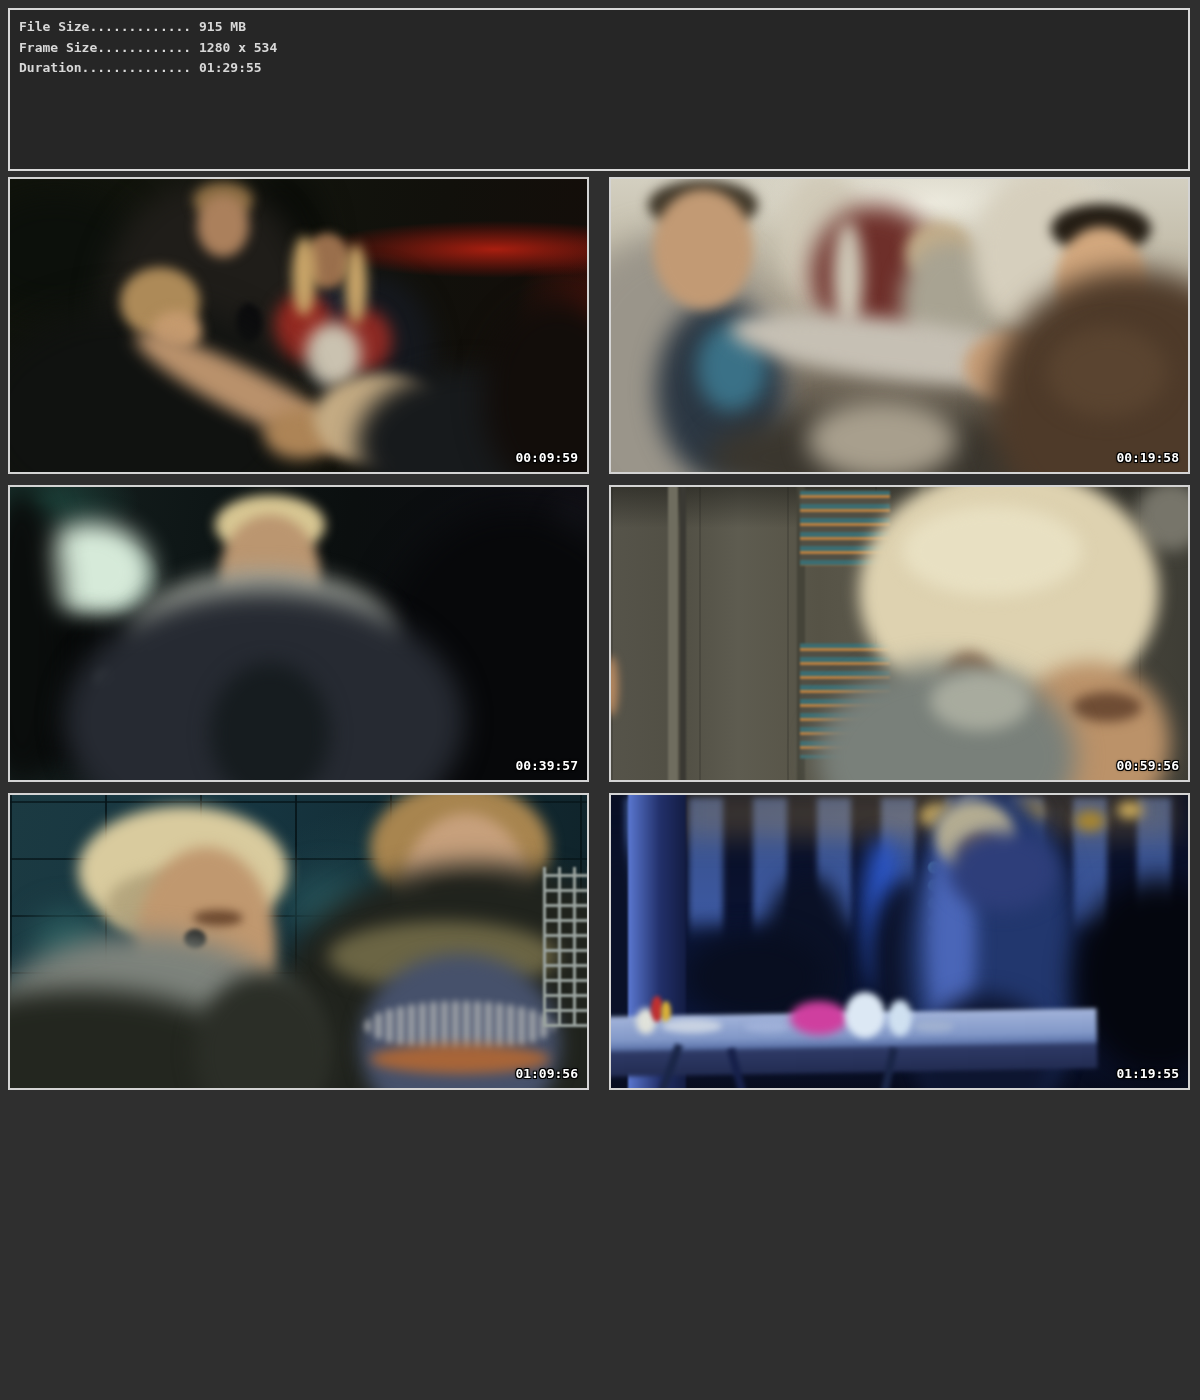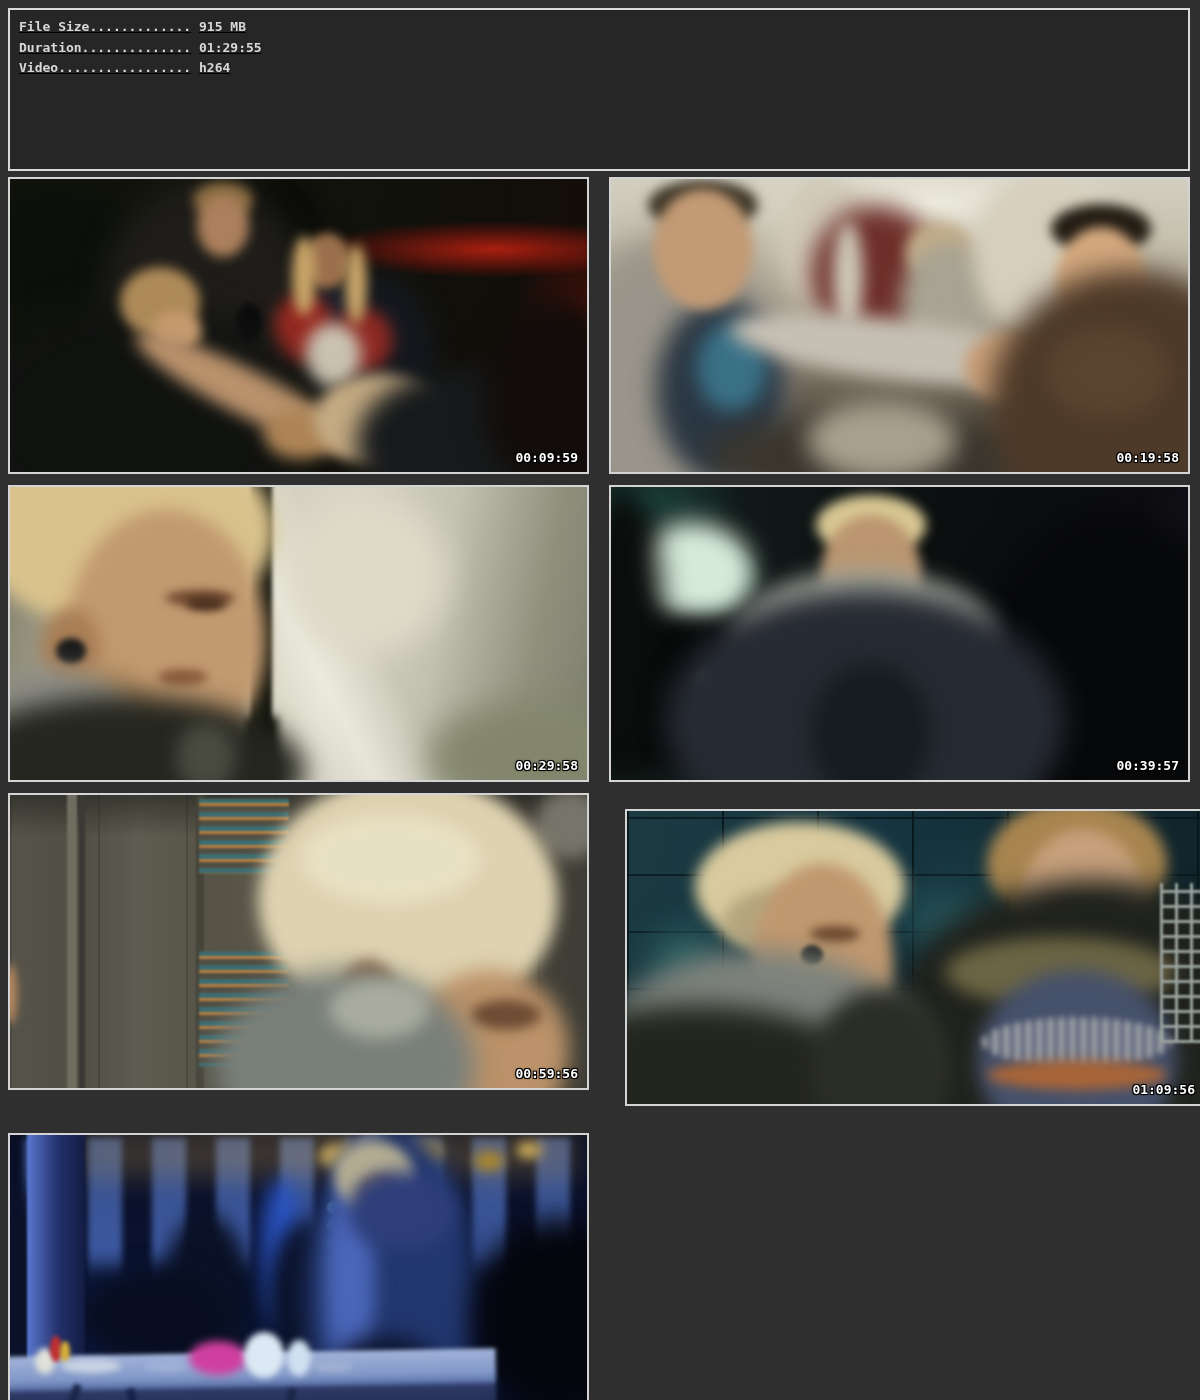--- a/index.html
+++ b/index.html
@@ -1,17 +1,17 @@
 <!DOCTYPE html>
 <html><head>
 <meta charset="utf-8">
 <style>
   html,body{margin:0;padding:0;background:#2f2f2f;}
   body{width:1200px;height:1400px;font-family:"DejaVu Sans Mono","Liberation Mono",monospace;overflow:hidden;}
-  .sheet{box-sizing:border-box;width:1200px;height:1400px;padding:8px 10px 12px 8px;text-decoration:underline;}
+  .sheet{box-sizing:border-box;width:1200px;height:1400px;padding:8px 10px 12px 8px;}
   .info-box{box-sizing:border-box;width:1182px;height:163px;border:2px solid #d9d9d9;background:#262626;padding:7px 0 0 9px;margin-bottom:6px;}
   .info-line{font-size:13px;font-weight:bold;color:#d8d8d8;line-height:20.5px;white-space:pre;}
   .info-line .val{margin-left:1ch;}
   .grid{display:grid;grid-template-columns:581px 581px;column-gap:20px;row-gap:11px;}
   .thumb{position:relative;box-sizing:border-box;width:581px;height:297px;border:2px solid #d4d4d4;background:#000;overflow:hidden;}
   .scene{position:absolute;left:0;top:0;right:0;bottom:0;overflow:hidden;}
   .timestamp{position:absolute;right:9px;bottom:7px;font-size:13px;font-weight:bold;color:#ffffff;z-index:5;
     text-shadow:-1px -1px 0 #000,1px -1px 0 #000,-1px 1px 0 #000,1px 1px 0 #000,0 0 3px #000;}
   
   .s1{background:
@@ -44,22 +44,22 @@
   .s8{background:
     radial-gradient(50% 18% at 55% 8%, rgba(190,150,70,.25), transparent 70%),
     linear-gradient(180deg,#0a0f22 0%,#111c42 18%,#17265c 38%,#132050 58%,#0c1538 78%,#070c1e 100%);}
 </style>
 </head>
 <body>
 
 <div class="sheet">
   <div class="info-box">
     <div class="info-line"><span>File Size.............</span><span class="val">915 MB</span></div>
+    <div class="info-line"><span>Frame Size............</span><span class="val">1280 x 534</span></div>
     <div class="info-line"><span>Duration..............</span><span class="val">01:29:55</span></div>
-    <div class="info-line"><span>Video.................</span><span class="val">h264</span></div>
   </div>
 
   <div class="grid">
     <figure class="thumb" style="margin:0">
       <div class="scene s1">
           <div style="position: absolute; left: 8%; top: 25%; width: 170px; height: 120px; transform: translate(-50%, -50%) rotate(0deg); filter: blur(16px); border-radius: 50%; background: rgb(12, 16, 11);"></div>
           <div style="position: absolute; left: 47%; top: 25%; width: 90px; height: 160px; transform: translate(-50%, -50%) rotate(0deg); filter: blur(14px); border-radius: 50%; background: rgb(10, 12, 8);"></div>
           <div style="position: absolute; left: 34%; top: 45%; width: 210px; height: 260px; transform: translate(-50%, -50%) rotate(0deg); filter: blur(14px); border-radius: 50%; background: rgb(31, 29, 25);"></div>
           <div style="position: absolute; left: 37%; top: 7%; width: 60px; height: 36px; transform: translate(-50%, -50%) rotate(0deg); filter: blur(6px); border-radius: 50%; background: rgb(138, 108, 66);"></div>
           <div style="position: absolute; left: 37%; top: 16%; width: 52px; height: 62px; transform: translate(-50%, -50%) rotate(0deg); filter: blur(6px); border-radius: 50%; background: rgb(171, 128, 92);"></div>
@@ -101,40 +101,20 @@
           <div style="position: absolute; left: 45%; top: 95%; width: 330px; height: 90px; transform: translate(-50%, -50%) rotate(0deg); filter: blur(14px); border-radius: 50%; background: rgb(58, 54, 46);"></div>
           <div style="position: absolute; left: 47%; top: 89%; width: 150px; height: 80px; transform: translate(-50%, -50%) rotate(0deg); filter: blur(12px); border-radius: 50%; background: rgb(168, 159, 141);"></div>
           <div style="position: absolute; left: 49%; top: 58%; width: 330px; height: 60px; transform: translate(-50%, -50%) rotate(7deg); filter: blur(9px); border-radius: 50%; background: rgb(198, 192, 180);"></div>
           <div style="position: absolute; left: 69%; top: 64%; width: 90px; height: 70px; transform: translate(-50%, -50%) rotate(0deg); filter: blur(7px); border-radius: 50%; background: rgb(201, 159, 120);"></div>
           <div style="position: absolute; left: 90%; top: 77%; width: 280px; height: 270px; transform: translate(-50%, -50%) rotate(0deg); filter: blur(14px); border-radius: 50%; background: rgb(78, 58, 41);"></div>
           <div style="position: absolute; left: 86%; top: 66%; width: 120px; height: 90px; transform: translate(-50%, -50%) rotate(0deg); filter: blur(10px); border-radius: 50%; background: rgb(90, 68, 48);"></div>
         </div>
       <span class="timestamp">00:19:58</span>
     </figure>
     <figure class="thumb" style="margin:0">
-      <div class="scene s3">
-          <div style="position: absolute; left: 62%; top: 30%; width: 160px; height: 160px; transform: translate(-50%, -50%) rotate(0deg); filter: blur(16px); border-radius: 50%; background: rgb(222, 218, 200);"></div>
-          <div style="position: absolute; left: 90%; top: 92%; width: 200px; height: 110px; transform: translate(-50%, -50%) rotate(0deg); filter: blur(16px); border-radius: 50%; background: rgb(131, 134, 108);"></div>
-          <div style="position: absolute; left: 43.5%; top: 50%; width: 22px; height: 300px; transform: translate(-50%, -50%) rotate(0deg); filter: blur(2px); border-radius: 0px; background: rgb(20, 22, 14);"></div>
-          <div style="position: absolute; left: 43.5%; top: 92%; width: 34px; height: 80px; transform: translate(-50%, -50%) rotate(0deg); filter: blur(4px); border-radius: 0px; background: rgb(16, 18, 8);"></div>
-          <div style="position: absolute; left: 20%; top: 15%; width: 300px; height: 200px; transform: translate(-50%, -50%) rotate(0deg); filter: blur(9px); border-radius: 50%; background: rgb(217, 194, 140);"></div>
-          <div style="position: absolute; left: 27%; top: 52%; width: 200px; height: 260px; transform: translate(-50%, -50%) rotate(0deg); filter: blur(8px); border-radius: 50%; background: rgb(194, 154, 112);"></div>
-          <div style="position: absolute; left: 33%; top: 38%; width: 70px; height: 16px; transform: translate(-50%, -50%) rotate(0deg); filter: blur(5px); border-radius: 50%; background: rgb(112, 72, 46);"></div>
-          <div style="position: absolute; left: 34%; top: 40%; width: 40px; height: 14px; transform: translate(-50%, -50%) rotate(0deg); filter: blur(4px); border-radius: 50%; background: rgb(74, 47, 30);"></div>
-          <div style="position: absolute; left: 30%; top: 65%; width: 50px; height: 16px; transform: translate(-50%, -50%) rotate(0deg); filter: blur(5px); border-radius: 50%; background: rgb(138, 92, 60);"></div>
-          <div style="position: absolute; left: 10.5%; top: 55%; width: 60px; height: 80px; transform: translate(-50%, -50%) rotate(0deg); filter: blur(8px); border-radius: 50%; background: rgb(168, 126, 86);"></div>
-          <div style="position: absolute; left: 10.5%; top: 56%; width: 30px; height: 26px; transform: translate(-50%, -50%) rotate(0deg); filter: blur(3px); border-radius: 50%; background: rgb(28, 28, 28);"></div>
-          <div style="position: absolute; left: 17%; top: 77%; width: 90px; height: 90px; transform: translate(-50%, -50%) rotate(0deg); filter: blur(9px); border-radius: 50%; background: rgb(176, 138, 94);"></div>
-          <div style="position: absolute; left: 7%; top: 86%; width: 180px; height: 140px; transform: translate(-50%, -50%) rotate(0deg); filter: blur(12px); border-radius: 50%; background: rgb(141, 141, 133);"></div>
-          <div style="position: absolute; left: 20%; top: 97%; width: 360px; height: 150px; transform: translate(-50%, -50%) rotate(0deg); filter: blur(13px); border-radius: 50%; background: rgb(37, 38, 31);"></div>
-          <div style="position: absolute; left: 34%; top: 92%; width: 60px; height: 70px; transform: translate(-50%, -50%) rotate(0deg); filter: blur(9px); border-radius: 50%; background: rgb(73, 74, 64);"></div>
-        </div>
-      <span class="timestamp">00:29:58</span>
-    </figure>
-    <figure class="thumb" style="margin:0">
       <div class="scene s4">
           <div style="position: absolute; left: 14%; top: 29%; width: 120px; height: 100px; transform: translate(-50%, -50%) rotate(0deg); filter: blur(12px); border-radius: 50%; background: rgb(214, 234, 217);"></div>
           <div style="position: absolute; left: 12%; top: 70%; width: 240px; height: 150px; transform: translate(-50%, -50%) rotate(0deg); filter: blur(12px); border-radius: 50%; background: rgb(6, 8, 8);"></div>
           <div style="position: absolute; left: 17%; top: 66%; width: 24px; height: 20px; transform: translate(-50%, -50%) rotate(0deg); filter: blur(4px); border-radius: 50%; background: rgb(159, 174, 158);"></div>
           <div style="position: absolute; left: 19%; top: 87%; width: 20px; height: 16px; transform: translate(-50%, -50%) rotate(0deg); filter: blur(4px); border-radius: 50%; background: rgb(126, 138, 124);"></div>
           <div style="position: absolute; left: 27%; top: 80%; width: 40px; height: 30px; transform: translate(-50%, -50%) rotate(0deg); filter: blur(8px); border-radius: 50%; background: rgb(16, 32, 28);"></div>
           <div style="position: absolute; left: 97%; top: 40%; width: 60px; height: 200px; transform: translate(-50%, -50%) rotate(0deg); filter: blur(10px); border-radius: 50%; background: rgb(21, 22, 28);"></div>
           <div style="position: absolute; left: 88%; top: 62%; width: 280px; height: 320px; transform: translate(-50%, -50%) rotate(0deg); filter: blur(18px); border-radius: 50%; background: rgb(7, 8, 10);"></div>
           <div style="position: absolute; left: 2%; top: 50%; width: 80px; height: 300px; transform: translate(-50%, -50%) rotate(0deg); filter: blur(14px); border-radius: 50%; background: rgb(10, 13, 12);"></div>
           <div style="position: absolute; left: 45%; top: 13%; width: 110px; height: 60px; transform: translate(-50%, -50%) rotate(0deg); filter: blur(6px); border-radius: 50%; background: rgb(216, 199, 147);"></div>
@@ -164,21 +144,21 @@
           <div style="position: absolute; left: 66%; top: 22%; width: 180px; height: 90px; transform: translate(-50%, -50%) rotate(0deg); filter: blur(8px); border-radius: 50%; background: rgb(232, 224, 194);"></div>
           <div style="position: absolute; left: 62%; top: 70%; width: 60px; height: 80px; transform: translate(-50%, -50%) rotate(0deg); filter: blur(7px); border-radius: 50%; background: rgb(138, 101, 70);"></div>
           <div style="position: absolute; left: 61%; top: 70%; width: 30px; height: 28px; transform: translate(-50%, -50%) rotate(0deg); filter: blur(2px); border-radius: 50%; background: rgb(22, 22, 22);"></div>
           <div style="position: absolute; left: 83%; top: 87%; width: 160px; height: 160px; transform: translate(-50%, -50%) rotate(0deg); filter: blur(10px); border-radius: 50%; background: rgb(187, 146, 105);"></div>
           <div style="position: absolute; left: 86%; top: 75%; width: 70px; height: 30px; transform: translate(-50%, -50%) rotate(0deg); filter: blur(6px); border-radius: 50%; background: rgb(110, 76, 52);"></div>
           <div style="position: absolute; left: 58%; top: 92%; width: 260px; height: 190px; transform: translate(-50%, -50%) rotate(0deg); filter: blur(13px); border-radius: 50%; background: rgb(121, 128, 122);"></div>
           <div style="position: absolute; left: 64%; top: 73%; width: 100px; height: 60px; transform: translate(-50%, -50%) rotate(0deg); filter: blur(8px); border-radius: 50%; background: rgb(168, 171, 158);"></div>
         </div>
       <span class="timestamp">00:59:56</span>
     </figure>
-    <figure class="thumb" style="margin:16px">
+    <figure class="thumb" style="margin:0">
       <div class="scene s7">
           <div style="position: absolute; left: 10%; top: 50%; width: 70px; height: 60px; transform: translate(-50%, -50%) rotate(0deg); filter: blur(16px); border-radius: 50%; background: rgb(42, 92, 94);"></div>
           <div style="position: absolute; left: 55%; top: 38%; width: 80px; height: 60px; transform: translate(-50%, -50%) rotate(0deg); filter: blur(16px); border-radius: 50%; background: rgb(37, 80, 86);"></div>
           <div style="position: absolute; left: 62%; top: 78%; width: 90px; height: 70px; transform: translate(-50%, -50%) rotate(0deg); filter: blur(16px); border-radius: 50%; background: rgb(30, 68, 76);"></div>
           <div style="position: absolute; left: 44%; top: 87%; width: 40px; height: 30px; transform: translate(-50%, -50%) rotate(0deg); filter: blur(8px); border-radius: 50%; background: rgb(180, 74, 156);"></div>
           <div style="position: absolute; left: 49%; top: 92%; width: 30px; height: 24px; transform: translate(-50%, -50%) rotate(0deg); filter: blur(8px); border-radius: 50%; background: rgb(138, 58, 168);"></div>
           <div style="position: absolute; left: 41%; top: 80%; width: 24px; height: 18px; transform: translate(-50%, -50%) rotate(0deg); filter: blur(6px); border-radius: 50%; background: rgb(58, 138, 154);"></div>
           <div style="position: absolute; left: 78%; top: 18%; width: 180px; height: 130px; transform: translate(-50%, -50%) rotate(0deg); filter: blur(7px); border-radius: 50%; background: rgb(168, 133, 79);"></div>
           <div style="position: absolute; left: 79%; top: 35%; width: 130px; height: 170px; transform: translate(-50%, -50%) rotate(0deg); filter: blur(7px); border-radius: 50%; background: rgb(199, 160, 124);"></div>
           <div style="position: absolute; left: 79%; top: 33%; width: 80px; height: 20px; transform: translate(-50%, -50%) rotate(0deg); filter: blur(5px); border-radius: 50%; background: rgb(92, 60, 40);"></div>

